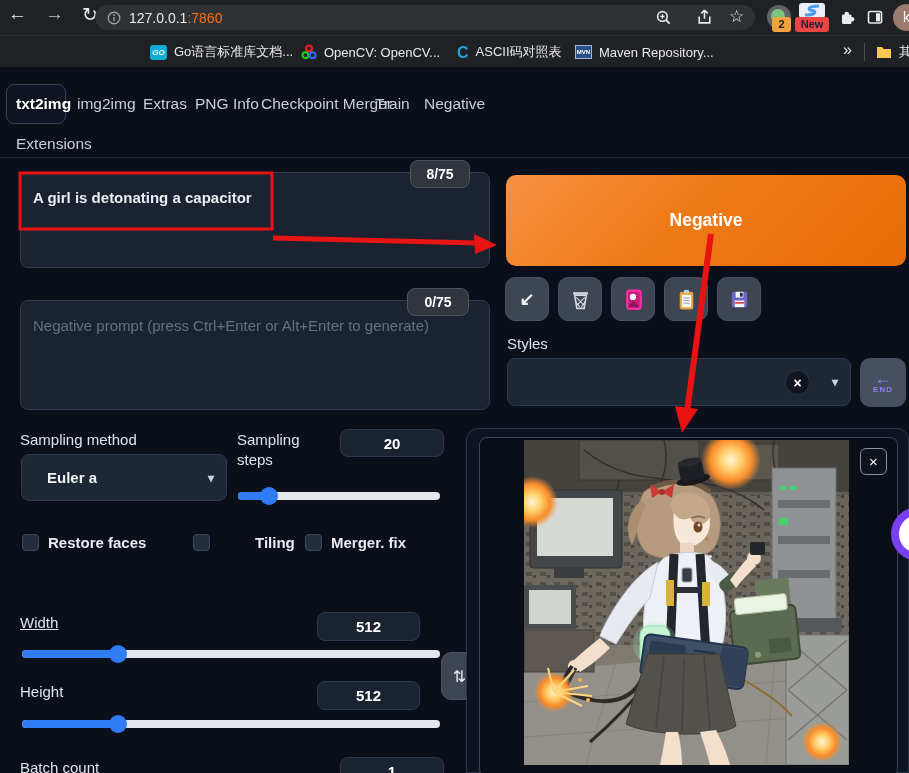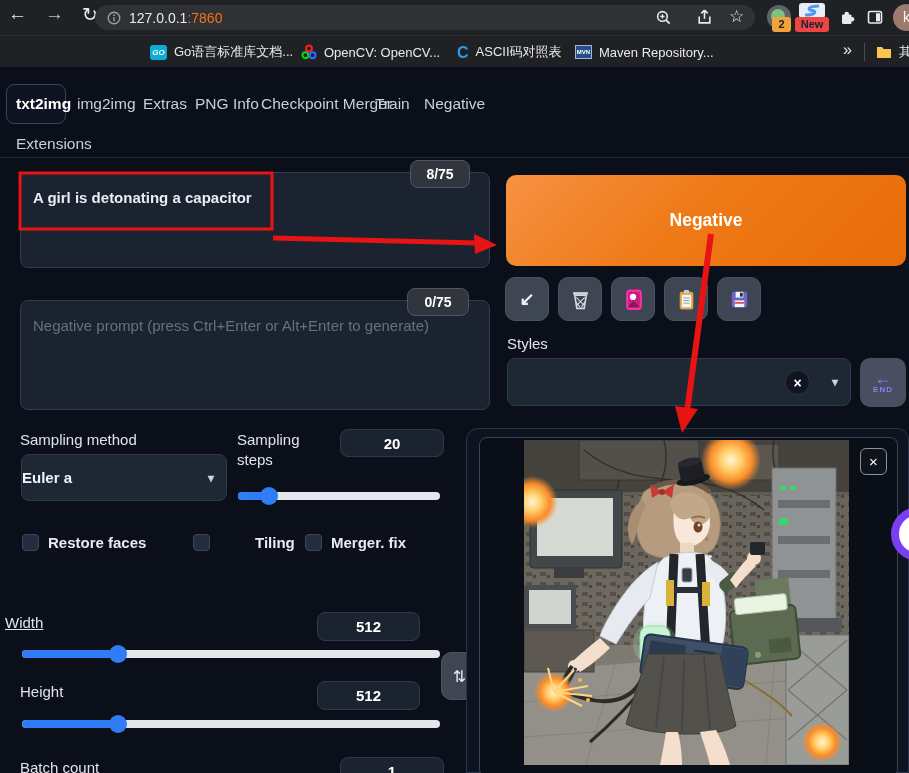--- a/index.html
+++ b/index.html
@@ -210,39 +210,39 @@
     <div class="dd" style="left:507px;top:291px;width:344px;height:48px;">
       <div class="styles-x">×</div>
       <span class="caret">▾</span>
     </div>
     <div class="end-btn">
       <span class="arr">←</span>
       <span class="lbl">END</span>
     </div>
 
     <span class="sec-label" style="left:20px;top:364px;">Sampling method</span>
-    <div class="dd" style="left:21px;top:387px;width:206px;height:47px;padding-left:0;">
+    <div class="dd" style="left:21px;top:387px;width:206px;height:47px;padding-left:25px;">
       <span>Euler a</span>
       <span class="caret">▾</span>
     </div>
     <span class="sec-label" style="left:237px;top:363px;width:95px;line-height:20px;">Sampling steps</span>
     <div class="num-box" style="left:340px;top:362px;width:104px;height:28px;">20</div>
     <div class="slider-track" style="left:238px;top:425px;width:202px;">
       <div class="slider-fill" style="width:32px;"></div>
       <div class="slider-thumb" style="left:22px;"></div>
     </div>
 
     <div class="chk" style="left:22px;top:467px;"></div>
     <span class="chk-label" style="left:48px;top:467px;">Restore faces</span>
     <div class="chk" style="left:193px;top:467px;"></div>
     <span class="chk-label" style="left:219px;top:467px;margin-left:36px;">Tiling</span>
     <div class="chk" style="left:305px;top:467px;"></div>
     <span class="chk-label" style="left:331px;top:467px;">Merger. fix</span>
 
-    <span class="sec-label" style="left:5px;top:547px;text-decoration:underline;">Width</span>
+    <span class="sec-label" style="left:20px;top:547px;text-decoration:underline;">Width</span>
     <div class="num-box" style="left:317px;top:545px;width:103px;height:29px;">512</div>
     <div class="slider-track" style="left:22px;top:583px;width:418px;">
       <div class="slider-fill" style="width:100px;"></div>
       <div class="slider-thumb" style="left:87px;"></div>
     </div>
     <div class="swap-btn">
         <span>⇅</span>
       </div>
     <span class="sec-label" style="left:20px;top:616px;">Height</span>
     <div class="num-box" style="left:317px;top:614px;width:103px;height:29px;">512</div>

